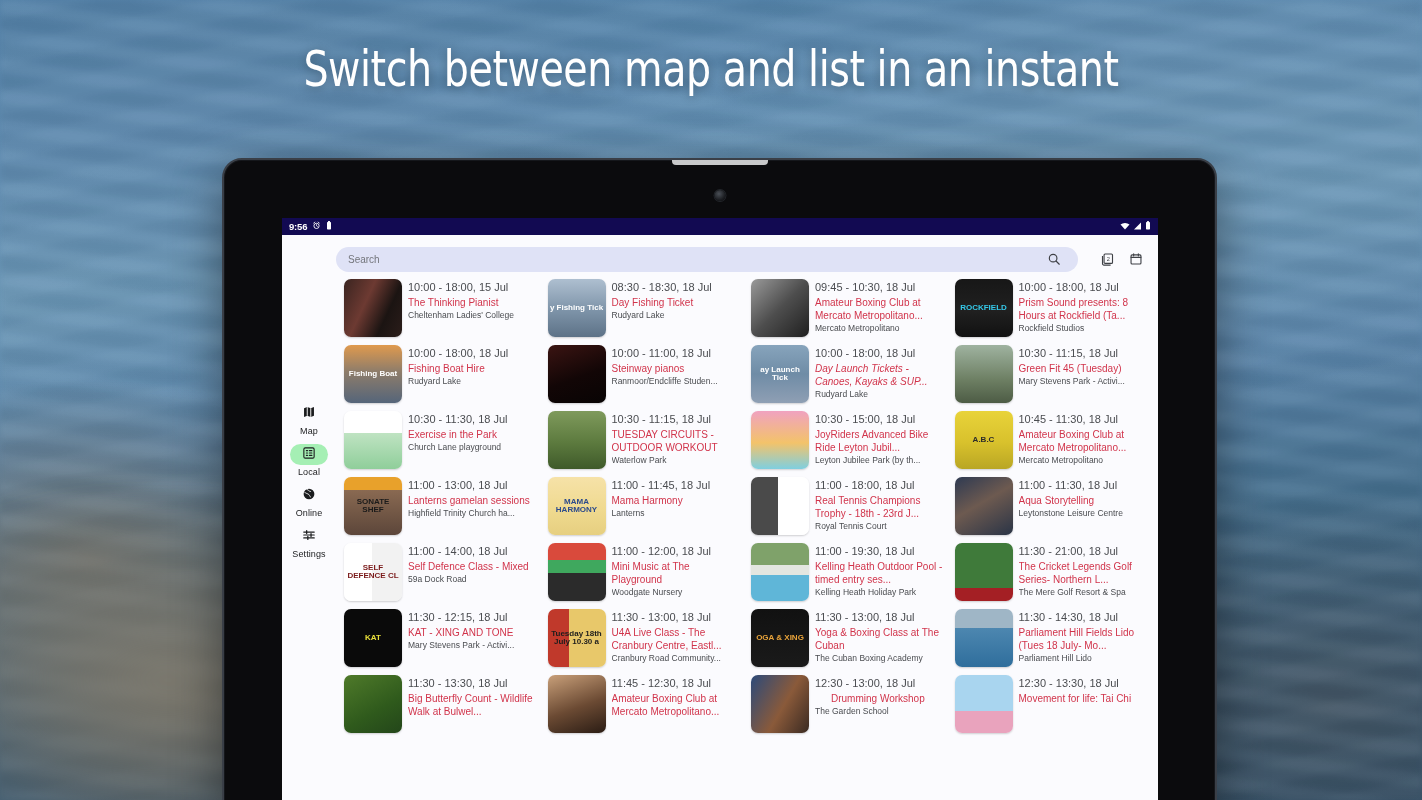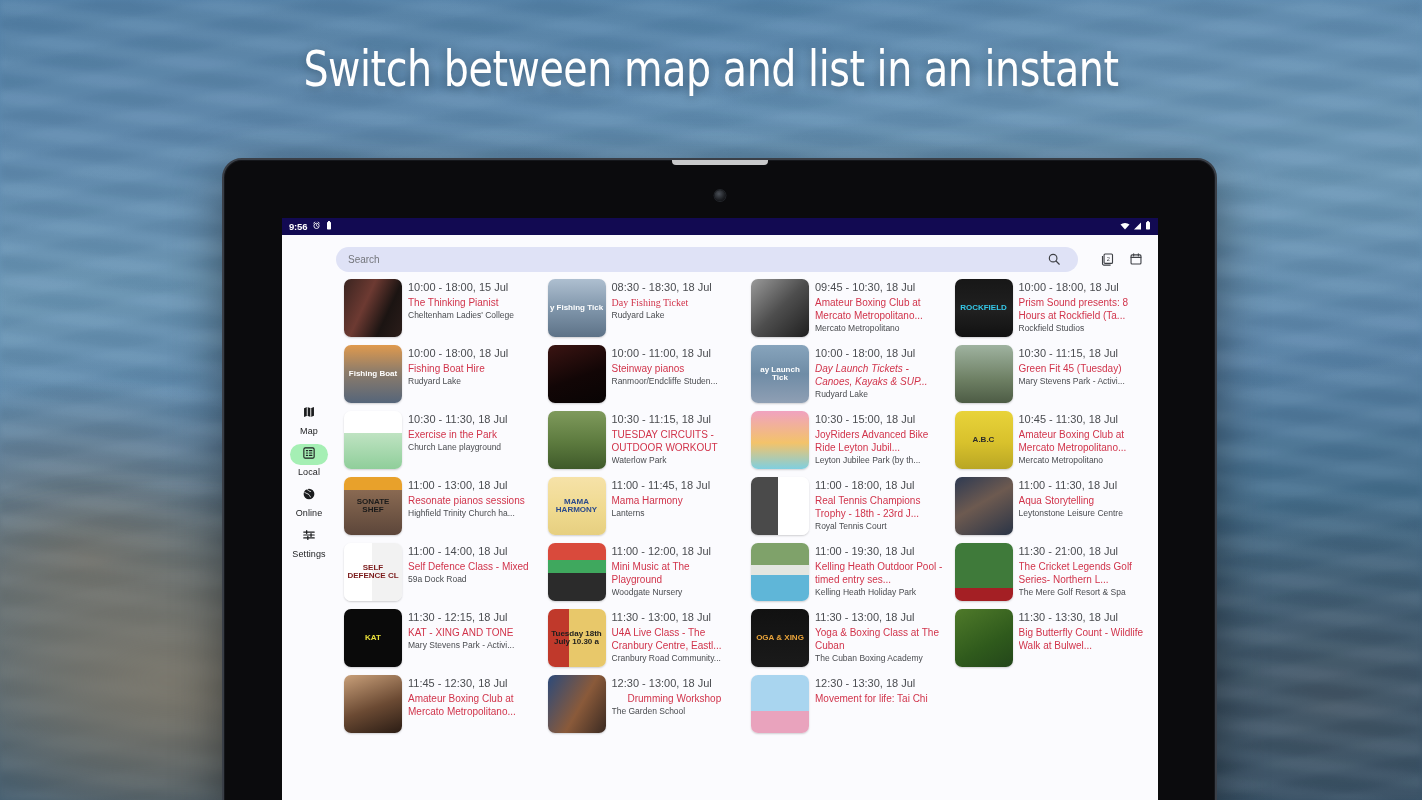--- a/index.html
+++ b/index.html
@@ -361,21 +361,21 @@
                   <div class="title" style="color: rgb(209, 52, 75);">The Thinking Pianist</div>
                   <div class="venue">Cheltenham Ladies' College</div>
                 </div>
               </div>
               <div class="card">
                 <div class="thumb" style="background: linear-gradient(rgb(174, 191, 208), rgb(125, 147, 168) 55%, rgb(93, 114, 135)); border-radius: 7px;">
                   <div class="tx" style="color: rgb(255, 255, 255);">y Fishing Tick</div>
                 </div>
                 <div class="meta">
                   <div class="when">08:30 - 18:30, 18 Jul</div>
-                  <div class="title" style="color: rgb(209, 52, 75); font-family: Liberation Serif, serif;">Day Fishing Ticket</div>
+                  <div class="title" style="color: rgb(209, 52, 75);">Day Fishing Ticket</div>
                   <div class="venue">Rudyard Lake</div>
                 </div>
               </div>
               <div class="card">
                 <div class="thumb" style="background: linear-gradient(135deg, rgb(154, 154, 154), rgb(78, 78, 78) 50%, rgb(31, 31, 31));"></div>
                 <div class="meta">
                   <div class="when">09:45 - 10:30, 18 Jul</div>
                   <div class="title" style="color: rgb(209, 52, 75);">Amateur Boxing Club at Mercato Metropolitano...</div>
                   <div class="venue">Mercato Metropolitano</div>
                 </div>
@@ -459,21 +459,21 @@
                   <div class="title" style="color: rgb(209, 52, 75);">Amateur Boxing Club at Mercato Metropolitano...</div>
                   <div class="venue">Mercato Metropolitano</div>
                 </div>
               </div>
               <div class="card">
                 <div class="thumb" style="background: linear-gradient(rgb(232, 161, 43) 0px, rgb(232, 161, 43) 22%, rgb(138, 106, 82) 22%, rgb(92, 70, 58));">
                   <div class="tx" style="color: rgb(26, 26, 26);">SONATE SHEF</div>
                 </div>
                 <div class="meta">
                   <div class="when">11:00 - 13:00, 18 Jul</div>
-                  <div class="title" style="color: rgb(209, 52, 75);">Resonate pianos sessions</div>
+                  <div class="title" style="color: rgb(209, 52, 75);">Lanterns gamelan sessions</div>
                   <div class="venue">Highfield Trinity Church ha...</div>
                 </div>
               </div>
               <div class="card">
                 <div class="thumb" style="background: linear-gradient(rgb(246, 226, 168), rgb(239, 217, 142) 60%, rgb(230, 207, 128));">
                   <div class="tx" style="color: rgb(43, 74, 140);">MAMA HARMONY</div>
                 </div>
                 <div class="meta">
                   <div class="when">11:00 - 11:45, 18 Jul</div>
                   <div class="title" style="color: rgb(209, 52, 75);">Mama Harmony</div>
@@ -551,20 +551,28 @@
                 </div>
               </div>
               <div class="card">
                 <div class="thumb" style="background: linear-gradient(rgb(17, 17, 17), rgb(26, 26, 26));">
                   <div class="tx" style="color: rgb(232, 163, 58);">OGA &amp; XING</div>
                 </div>
                 <div class="meta">
                   <div class="when">11:30 - 13:00, 18 Jul</div>
                   <div class="title" style="color: rgb(209, 52, 75);">Yoga &amp; Boxing Class at The Cuban</div>
                   <div class="venue">The Cuban Boxing Academy</div>
+                </div>
+              </div>
+              <div class="card">
+                <div class="thumb" style="background: linear-gradient(rgb(159, 182, 198) 0px, rgb(159, 182, 198) 32%, rgb(77, 135, 176) 32%, rgb(47, 110, 156));"></div>
+                <div class="meta">
+                  <div class="when">11:30 - 14:30, 18 Jul</div>
+                  <div class="title" style="color: rgb(209, 52, 75);">Parliament Hill Fields Lido (Tues 18 July- Mo...</div>
+                  <div class="venue">Parliament Hill Lido</div>
                 </div>
               </div>
               <div class="card">
                 <div class="thumb" style="background: linear-gradient(150deg, rgb(79, 122, 42), rgb(47, 90, 28) 60%, rgb(35, 70, 26));"></div>
                 <div class="meta">
                   <div class="when">11:30 - 13:30, 18 Jul</div>
                   <div class="title" style="color: rgb(209, 52, 75);">Big Butterfly Count - Wildlife Walk at Bulwel...</div>
                   <div class="venue"></div>
                 </div>
               </div>

